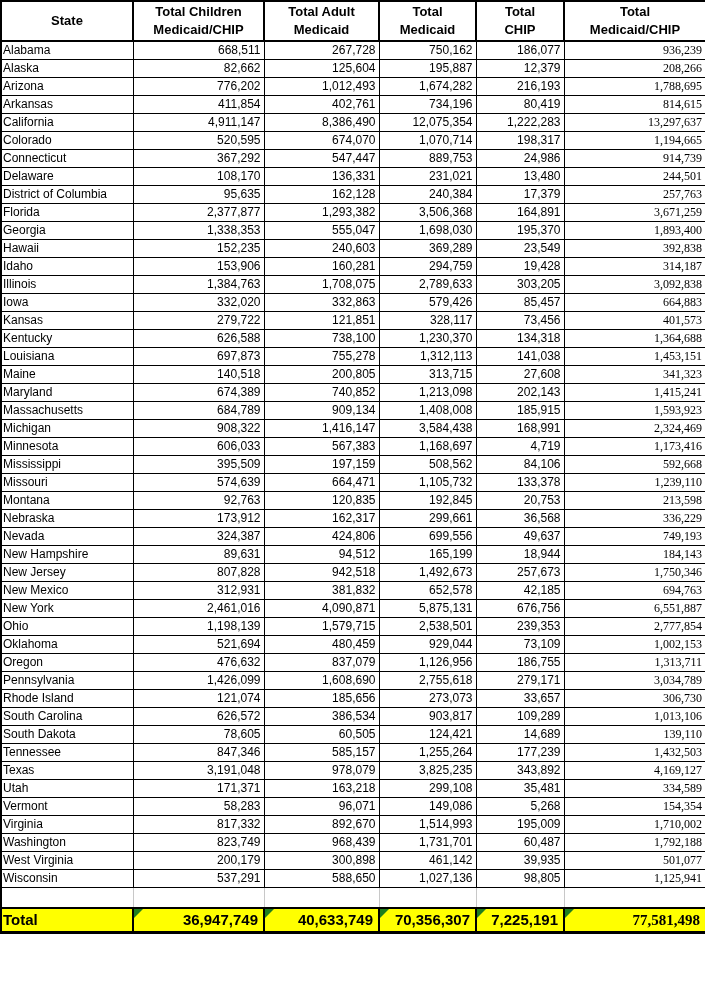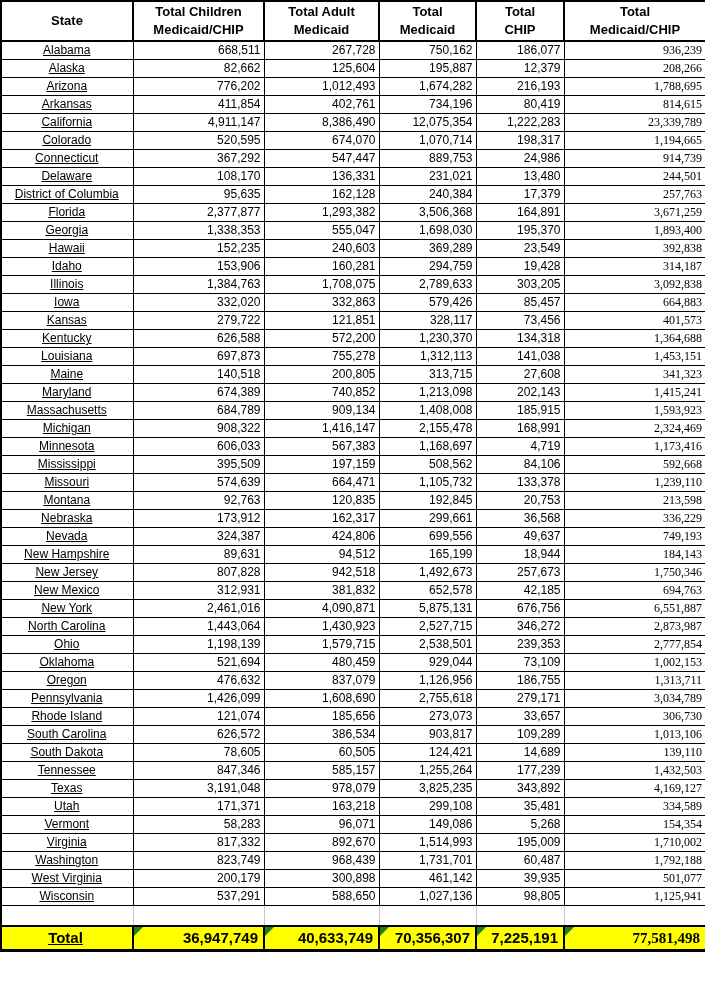--- a/index.html
+++ b/index.html
@@ -43,21 +43,21 @@
   td{
     border:1px solid var(--border);
     height:17px;
     font-size:12px;
     line-height:17px;
     vertical-align:middle;
     padding:0 3px 0 1px;
     white-space:nowrap;
     overflow:hidden;
   }
-  td.state{text-align:center;padding-right:2px;text-decoration:underline;}
+  td.state{text-align:left;padding-right:2px;}
   td.num{text-align:right;}
   tbody tr td:first-child{border-left:2px solid var(--border);}
   tbody tr td:last-child{border-right:2px solid var(--border);font-family:Liberation Serif, serif;}
   tbody tr.last-state td{border-bottom:2px solid var(--border);}
 
   tr.gap td{
     border:none;
     border-right:1px solid var(--gridline);
     height:19px;
     background:#ffffff;
@@ -168,21 +168,21 @@
         <td class="num">734,196</td>
         <td class="num">80,419</td>
         <td class="num">814,615</td>
       </tr>
       <tr>
         <td class="state">California</td>
         <td class="num">4,911,147</td>
         <td class="num">8,386,490</td>
         <td class="num">12,075,354</td>
         <td class="num">1,222,283</td>
-        <td class="num">23,339,789</td>
+        <td class="num">13,297,637</td>
       </tr>
       <tr>
         <td class="state">Colorado</td>
         <td class="num">520,595</td>
         <td class="num">674,070</td>
         <td class="num">1,070,714</td>
         <td class="num">198,317</td>
         <td class="num">1,194,665</td>
       </tr>
       <tr>
@@ -261,21 +261,21 @@
         <td class="state">Kansas</td>
         <td class="num">279,722</td>
         <td class="num">121,851</td>
         <td class="num">328,117</td>
         <td class="num">73,456</td>
         <td class="num">401,573</td>
       </tr>
       <tr>
         <td class="state">Kentucky</td>
         <td class="num">626,588</td>
-        <td class="num">572,200</td>
+        <td class="num">738,100</td>
         <td class="num">1,230,370</td>
         <td class="num">134,318</td>
         <td class="num">1,364,688</td>
       </tr>
       <tr>
         <td class="state">Louisiana</td>
         <td class="num">697,873</td>
         <td class="num">755,278</td>
         <td class="num">1,312,113</td>
         <td class="num">141,038</td>
@@ -302,21 +302,21 @@
         <td class="num">684,789</td>
         <td class="num">909,134</td>
         <td class="num">1,408,008</td>
         <td class="num">185,915</td>
         <td class="num">1,593,923</td>
       </tr>
       <tr>
         <td class="state">Michigan</td>
         <td class="num">908,322</td>
         <td class="num">1,416,147</td>
-        <td class="num">2,155,478</td>
+        <td class="num">3,584,438</td>
         <td class="num">168,991</td>
         <td class="num">2,324,469</td>
       </tr>
       <tr>
         <td class="state">Minnesota</td>
         <td class="num">606,033</td>
         <td class="num">567,383</td>
         <td class="num">1,168,697</td>
         <td class="num">4,719</td>
         <td class="num">1,173,416</td>
@@ -385,28 +385,20 @@
         <td class="num">42,185</td>
         <td class="num">694,763</td>
       </tr>
       <tr>
         <td class="state">New York</td>
         <td class="num">2,461,016</td>
         <td class="num">4,090,871</td>
         <td class="num">5,875,131</td>
         <td class="num">676,756</td>
         <td class="num">6,551,887</td>
-      </tr>
-      <tr>
-        <td class="state">North Carolina</td>
-        <td class="num">1,443,064</td>
-        <td class="num">1,430,923</td>
-        <td class="num">2,527,715</td>
-        <td class="num">346,272</td>
-        <td class="num">2,873,987</td>
       </tr>
       <tr>
         <td class="state">Ohio</td>
         <td class="num">1,198,139</td>
         <td class="num">1,579,715</td>
         <td class="num">2,538,501</td>
         <td class="num">239,353</td>
         <td class="num">2,777,854</td>
       </tr>
       <tr>

